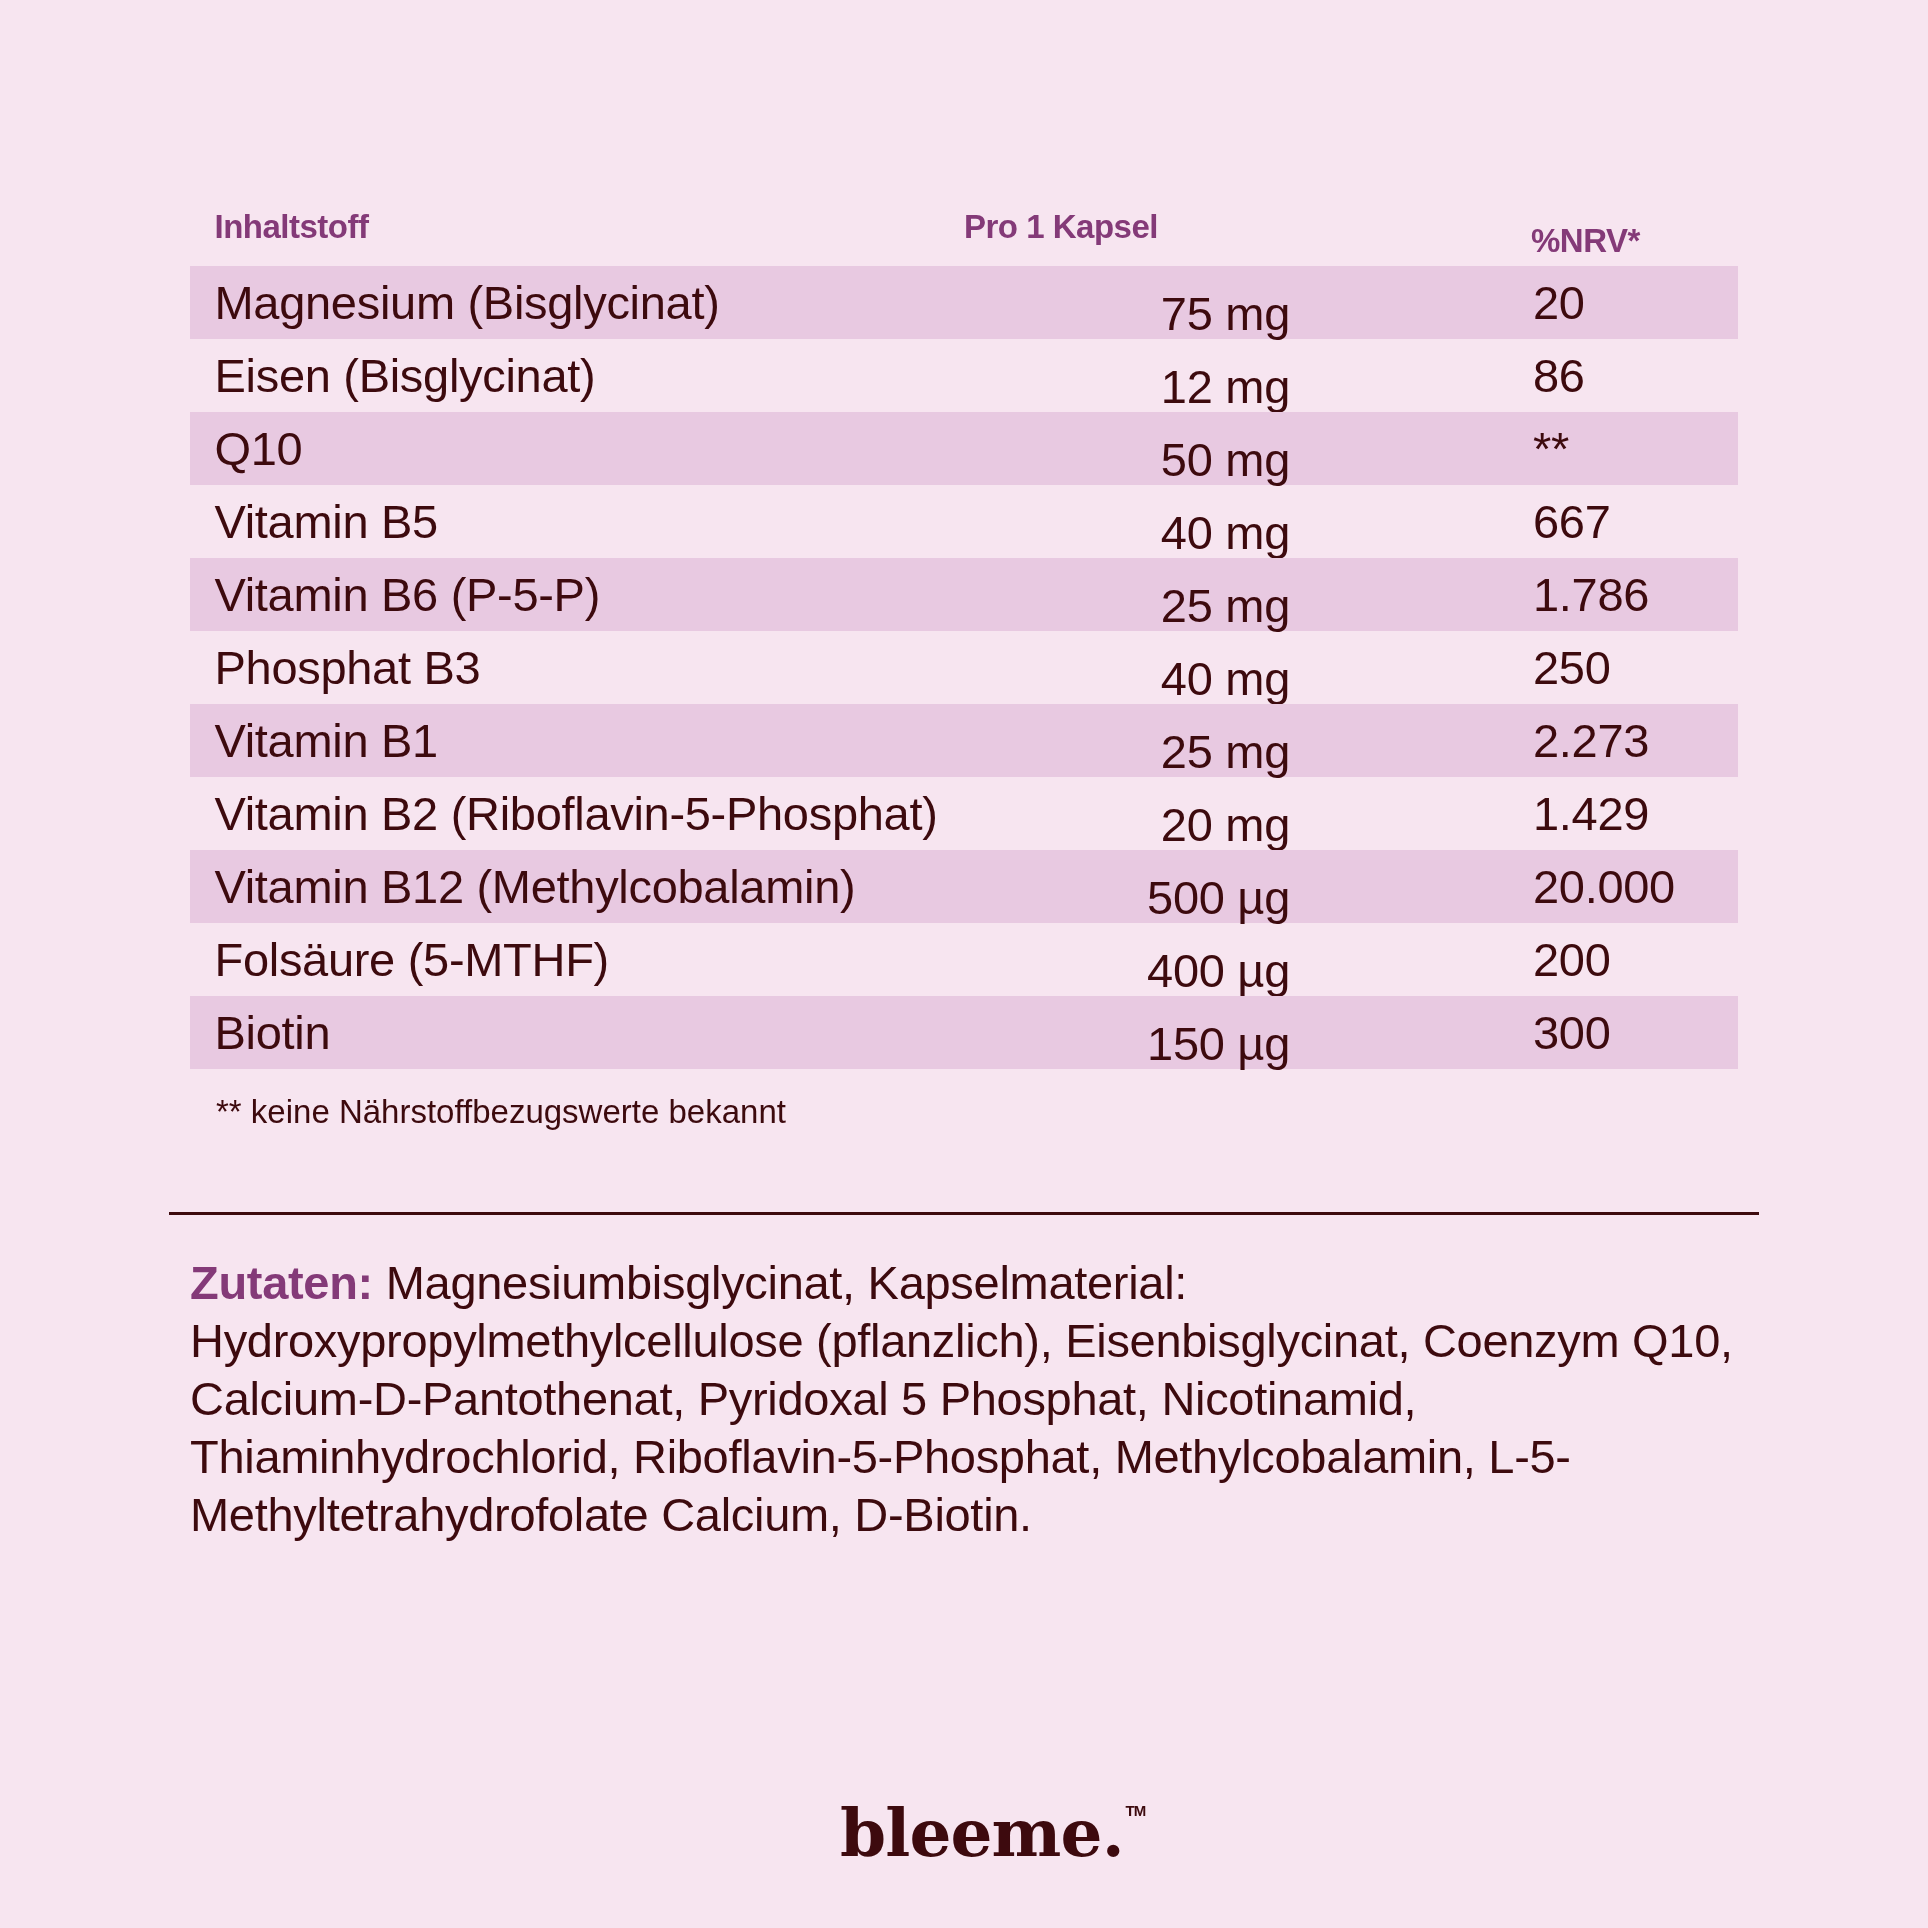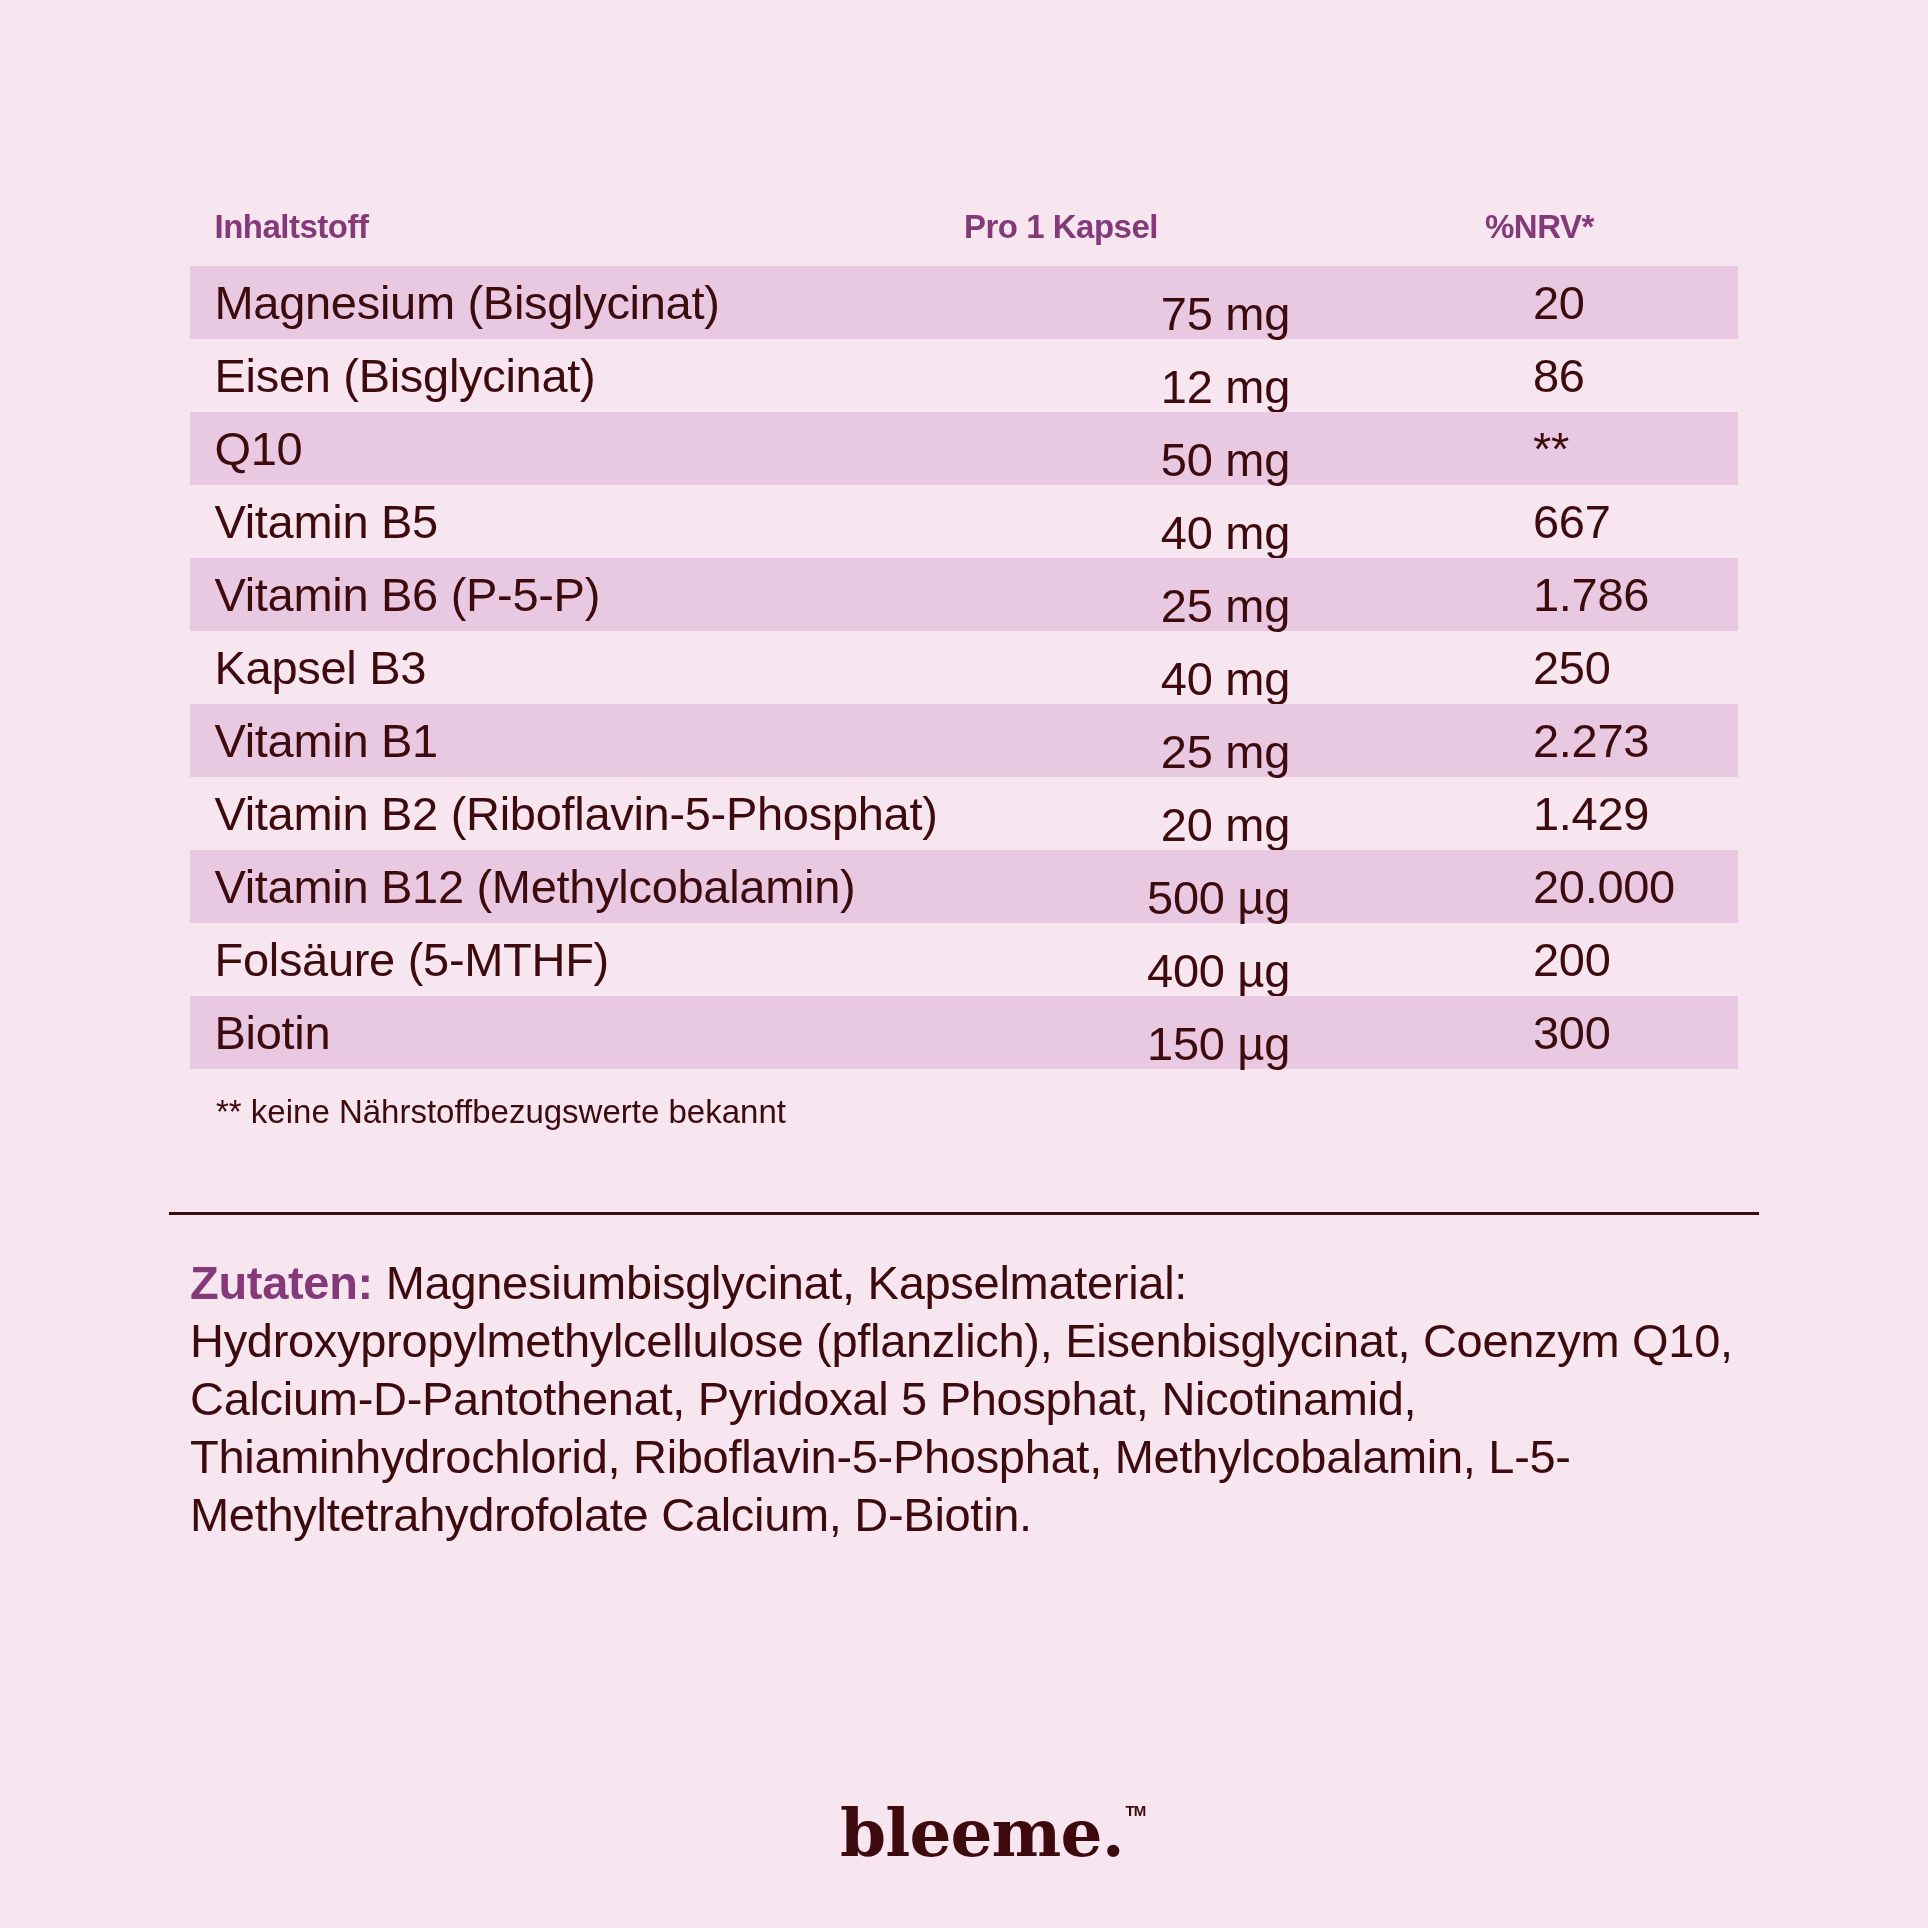--- a/index.html
+++ b/index.html
@@ -28,21 +28,21 @@
     .th {
       position: absolute;
       top: 7.5px;
       font-size: 33px;
       font-weight: bold;
       color: #843a78;
       letter-spacing: -0.5px;
     }
     .th.col1 { left: 24.5px; }
     .th.col2 { left: 774px; }
-    .th.col3 { left: 1295px; }
+    .th.col3 { left: 1341px; margin-top: 14px; }
     .row {
       position: relative;
       height: 73px;
     }
     .row.stripe {
       background: #e8c9e1;
     }
     .cell {
       position: absolute;
       top: 9.4px;
@@ -132,21 +132,21 @@
     <span class="cell name">Vitamin B5</span>
     <span class="cell amount">40 mg</span>
     <span class="cell nrv">667</span>
   </div>
   <div class="row stripe">
     <span class="cell name">Vitamin B6 (P-5-P)</span>
     <span class="cell amount">25 mg</span>
     <span class="cell nrv">1.786</span>
   </div>
   <div class="row">
-    <span class="cell name">Kapsel B3</span>
+    <span class="cell name">Phosphat B3</span>
     <span class="cell amount">40 mg</span>
     <span class="cell nrv">250</span>
   </div>
   <div class="row stripe">
     <span class="cell name">Vitamin B1</span>
     <span class="cell amount">25 mg</span>
     <span class="cell nrv">2.273</span>
   </div>
   <div class="row">
     <span class="cell name">Vitamin B2 (Riboflavin-5-Phosphat)</span>

